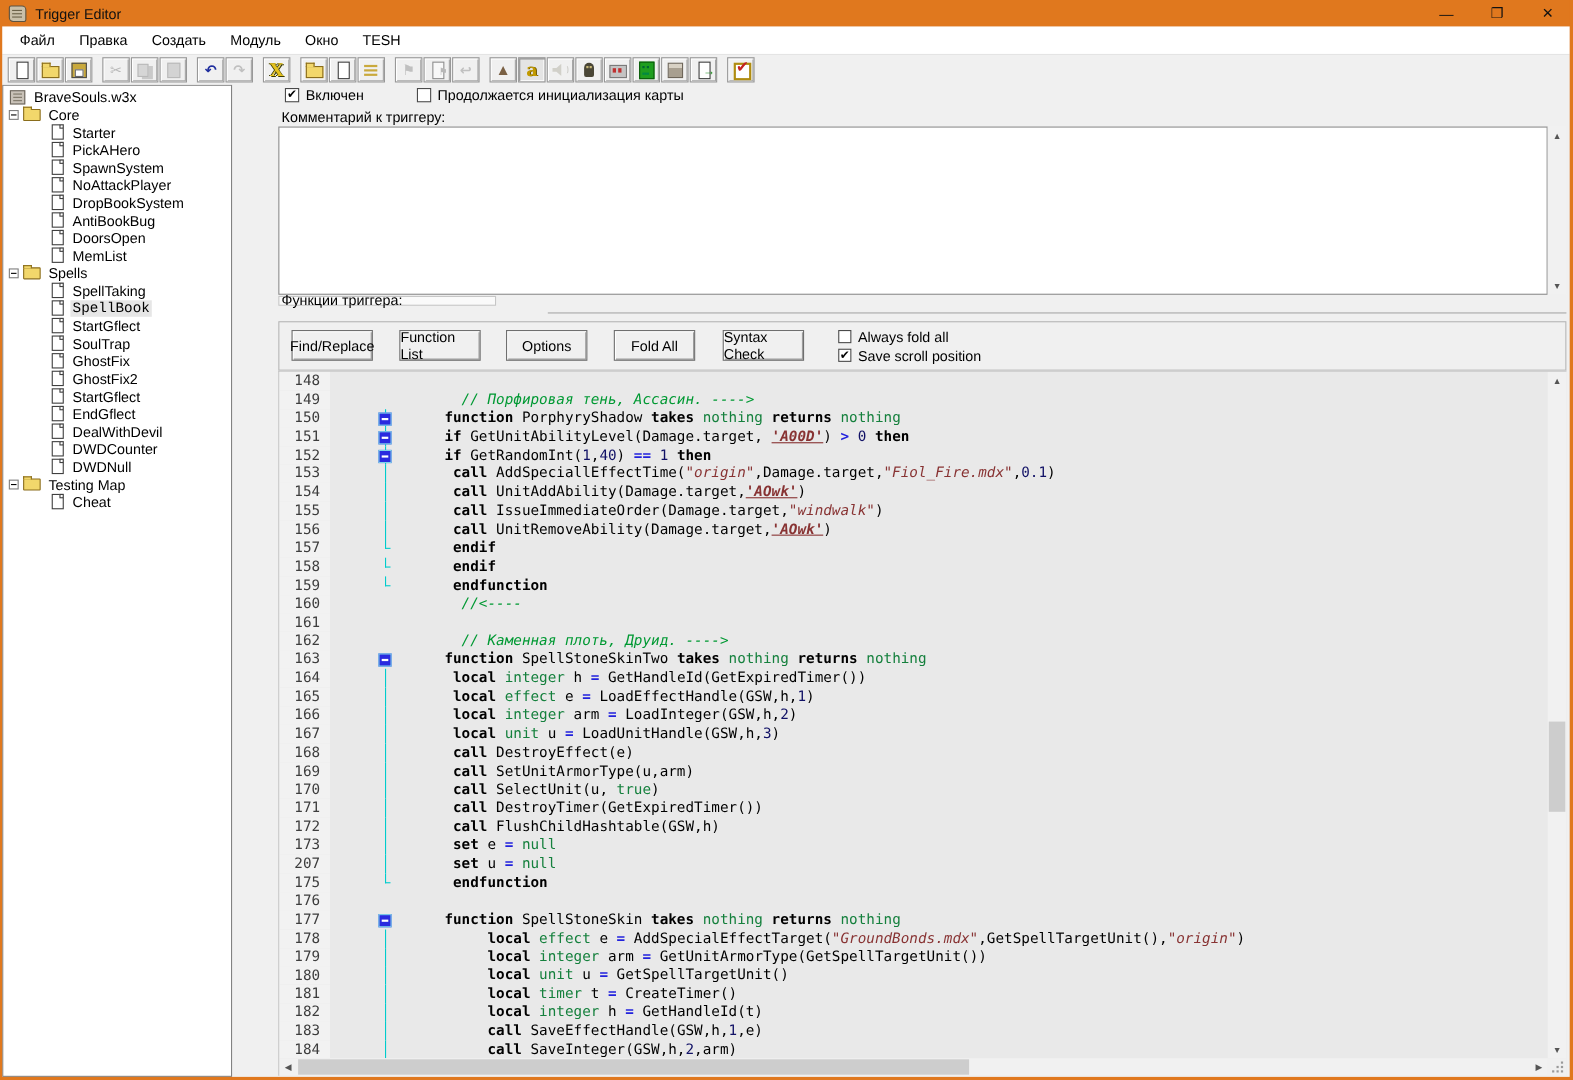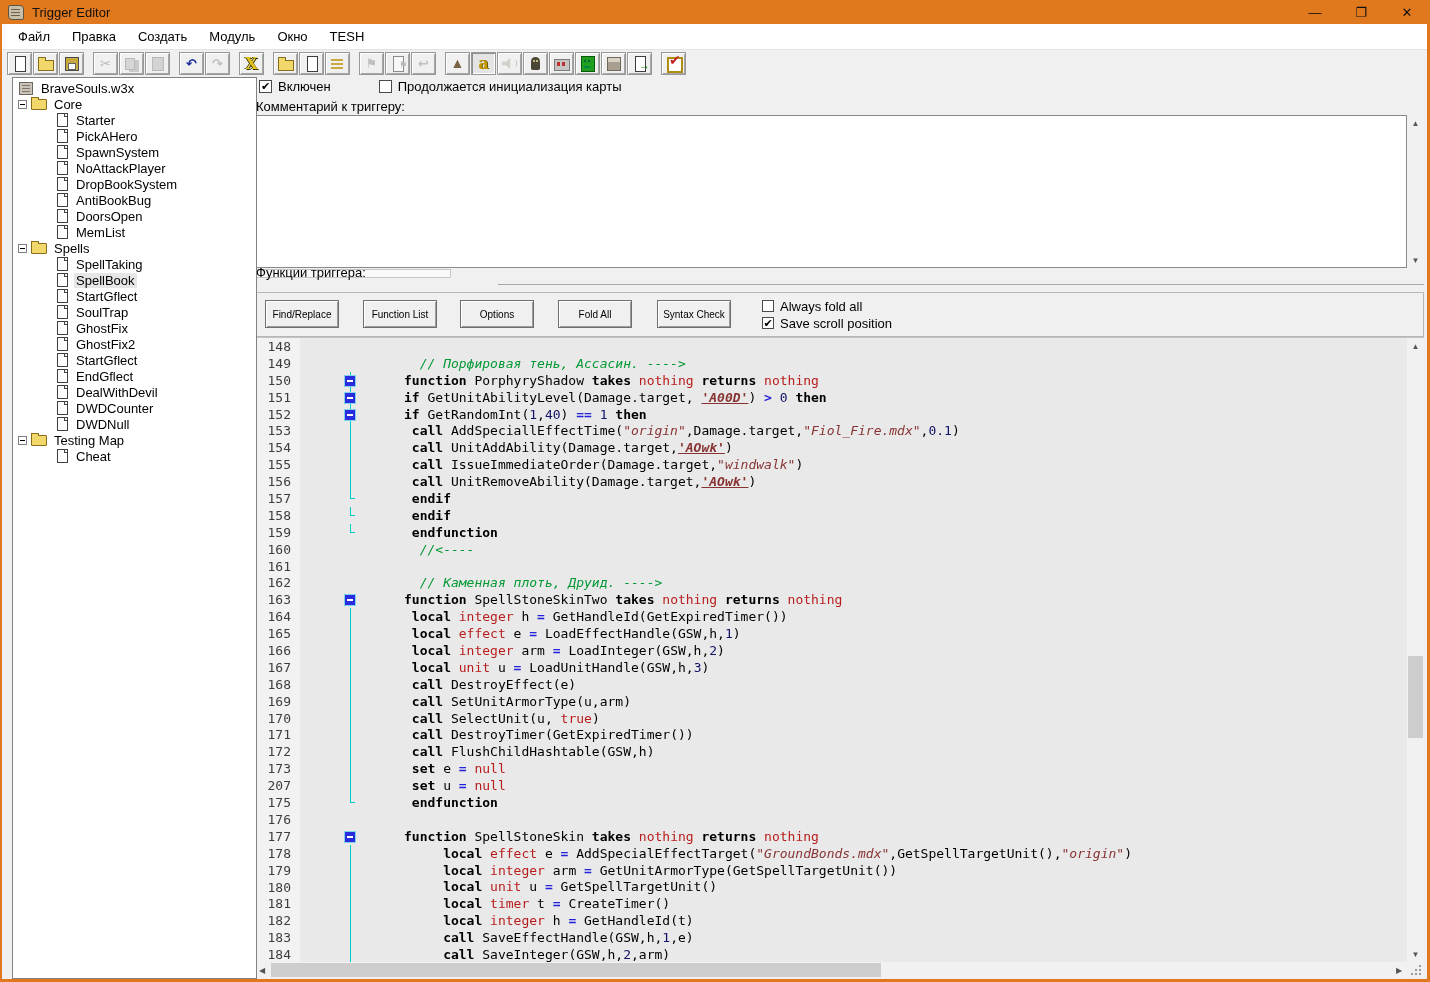--- a/index.html
+++ b/index.html
@@ -52,69 +52,69 @@
   .icon-campaign-editor::before{content:"";position:absolute;left:1px;top:4px;width:14px;height:10px;background:#C4C4C4;border:1px solid #7b7b7b;}
   .icon-campaign-editor::after{content:"";position:absolute;left:4px;top:7px;width:3px;height:4px;background:#C03030;box-shadow:5px 0 0 #C03030;}
   .icon-import-manager::before{content:"";position:absolute;left:2px;top:1px;width:12px;height:14px;background:#1F9E1F;border:1px solid #0A5A0A;}
   .icon-import-manager::after{content:"";position:absolute;left:5px;top:5px;width:2px;height:2px;background:#063;box-shadow:4px 0 0 #063,0 6px 0 #084,2px 6px 0 #084,4px 6px 0 #084;}
   .icon-object-manager::before{content:"";position:absolute;left:2px;top:2px;width:12px;height:12px;background:linear-gradient(#D8D1C4 30%,#A89F90 30%);border:1px solid #6E665A;}
   .icon-export-scripts::after{content:"→";position:absolute;right:-2px;bottom:-2px;font-size:11px;font-weight:bold;color:#1E8E1E;}
   .icon-trigger-editor-toggle::before{content:"";position:absolute;left:2px;top:2px;width:12px;height:12px;background:#fff;border:2px solid #B08C10;}
   .icon-trigger-editor-toggle::after{content:"✔";position:absolute;left:4px;top:-3px;color:#C42222;font-size:14px;font-weight:bold;}
 
   
-  .tree{position:absolute;left:12px;top:77px;bottom:3px;width:245px;background:#fff;border:1px solid #828282;overflow:hidden;font-size:13px;z-index:20;padding-top:2px;}
+  .tree{position:absolute;left:2px;top:77px;bottom:3px;width:209px;background:#fff;border:1px solid #828282;overflow:hidden;font-size:13px;z-index:20;padding-top:2px;}
   .trow{display:flex;align-items:center;height:16px;white-space:nowrap;}
   .trow.root{padding-left:6px;}
   .trow.frow{padding-left:5px;}
   .trow.irow{padding-left:44px;}
   .exp{flex:none;width:9px;height:9px;border:1px solid #7e7e7e;background:#fff;margin-right:4px;position:relative;}
   .exp::after{content:"";position:absolute;left:1px;top:3px;width:5px;height:1px;background:#000;}
   .doc{flex:none;width:11px;height:14px;background:#fff;border:1px solid #3f3f3f;margin-right:6px;position:relative;}
   .doc::after{content:"";position:absolute;right:-1px;top:-1px;width:0;height:0;border-style:solid;border-width:0 4px 4px 0;border-color:transparent #fff transparent transparent;outline:1px solid #3f3f3f;outline-offset:-1px;}
   .folder-ic{flex:none;width:16px;height:11px;background:#F2D76B;border:1px solid #8A6D1C;border-radius:1px;margin-right:5px;position:relative;}
   .folder-ic::before{content:"";position:absolute;left:-1px;top:-3px;width:6px;height:2px;background:#F2D76B;border:1px solid #8A6D1C;border-bottom:none;}
   .map-ic{flex:none;width:14px;height:13px;background:#C9C2B8;border:1px solid #6d675e;margin-right:6px;position:relative;}
   .map-ic::after{content:"";position:absolute;left:2px;top:2px;width:8px;height:1px;background:#7d7668;box-shadow:0 3px 0 #7d7668,0 6px 0 #7d7668;}
   .tlabel{padding:0 2px;}
-  .tlabel.sel{background:#E6E6E6;}
+  .tlabel.sel{background:#E6E6E6;font-family:Liberation Mono, monospace;}
 
   
   .right{position:absolute;left:253px;top:76px;right:6px;bottom:4px;z-index:10;}
   .chkrow{position:absolute;left:6px;top:3px;display:flex;align-items:center;font-size:13px;}
   .cb{flex:none;width:13px;height:13px;background:#fff;border:1px solid #4a4a4a;display:inline-flex;align-items:center;justify-content:center;margin-right:6px;font-size:11px;line-height:11px;}
   .cb.small{width:12px;height:12px;}
   .gap2{margin-left:48px;}
   .comment-label{position:absolute;left:3px;top:23px;font-size:13px;}
   .comment{position:absolute;left:0;top:39px;right:17px;height:153px;background:#fff;border:1px solid #8a8a8a;resize:none;outline:none;font-family:"Liberation Sans",sans-serif;font-size:13px;padding:3px;}
   .cscroll{position:absolute;right:0;top:39px;width:17px;height:153px;background:#F1F1F1;}
   .sarrow{position:absolute;left:0;right:0;height:16px;display:flex;align-items:center;justify-content:center;color:#555;font-size:8px;}
   .sarrow.bot{bottom:0;}
   .splitter{position:absolute;left:0;top:193px;width:198px;height:9px;background:#FAFAFA;border:1px solid #C6C6C6;}
   .funclabel{position:absolute;left:3px;top:189px;font-size:13px;}
   .funcline{position:absolute;left:245px;top:208px;right:0;height:1px;background:#A8A8A8;}
   .groupbox{position:absolute;left:0;top:216px;right:0;height:45px;border:1px solid #B6B6B6;background:#F0F0F0;}
-  .fbtn{position:absolute;top:7px;width:74px;height:28px;background:#F0F0F0;border:1px solid #6f6f6f;box-shadow:inset 1px 1px 0 #fff,inset -1px -1px 0 #9c9c9c;font-size:10px;display:flex;align-items:center;justify-content:center;}
+  .fbtn{position:absolute;top:7px;width:74px;height:28px;background:#F0F0F0;border:1px solid #6f6f6f;box-shadow:inset 1px 1px 0 #fff,inset -1px -1px 0 #9c9c9c;font-size:13px;display:flex;align-items:center;justify-content:center;}
   .fopt{position:absolute;display:flex;align-items:center;font-size:13px;height:14px;}
 
   
   .editor{position:absolute;left:0;top:261px;right:0;bottom:0;background:#E9E9E9;border-left:1px solid #C4C4C4;border-top:1px solid #C4C4C4;}
   .codelines{position:absolute;left:0;top:0;right:17px;bottom:16px;overflow:hidden;font-family:"DejaVu Sans Mono","Liberation Mono",monospace;font-size:13px;background:#E9E9E9;}
   .crow{display:flex;height:16.9px;align-items:center;gap:43px;}
   .lnum{flex:none;width:46px;padding-right:9px;text-align:right;background:#F2F2F2;color:#3d3d3d;height:100%;line-height:17px;}
   .fm{flex:none;width:17px;height:100%;position:relative;}
   .gline{position:absolute;left:7px;top:0;bottom:0;width:1px;background:#00CCCC;}
   .gtick{position:absolute;left:7px;top:0;width:1px;height:9px;background:#00CCCC;}
   .gtick::after{content:"";position:absolute;left:0;top:8px;width:5px;height:1px;background:#00CCCC;}
   .fmark{position:absolute;left:1px;top:3px;width:12px;height:12px;background:#2A2ADF;border:1px solid #7FD4E8;}
   .fmark::after{content:"";position:absolute;left:2px;top:4px;width:6px;height:2px;background:#fff;}
   .ct{white-space:pre;line-height:17px;margin-left:1px;text-align:right;}
   .tp{color:#000;}
   .tk{color:#000;font-weight:bold;}
-  .tt{color:#b91c1c;margin-top:43px;}
+  .tt{color:#15803d;margin-top:43px;}
   .tn{color:#000000;}
   .ts{color:#883333;font-style:italic;}
   .tr{color:#883333;font-style:italic;font-weight:bold;text-decoration:underline;}
   .td{color:#111166;}
   .to{color:#2222DD;font-weight:bold;}
   .tc{color:#009933;font-style:italic;}
   .vscroll{position:absolute;right:0;top:0;width:17px;bottom:16px;background:#F1F1F1;}
   .vthumb{position:absolute;left:1px;right:1px;top:318px;height:82px;background:#CDCDCD;}
   .hscroll{position:absolute;left:0;right:17px;bottom:0;height:16px;background:#F1F1F1;}
   .harrow{position:absolute;top:0;bottom:0;width:16px;display:flex;align-items:center;justify-content:center;color:#555;font-size:8px;}

